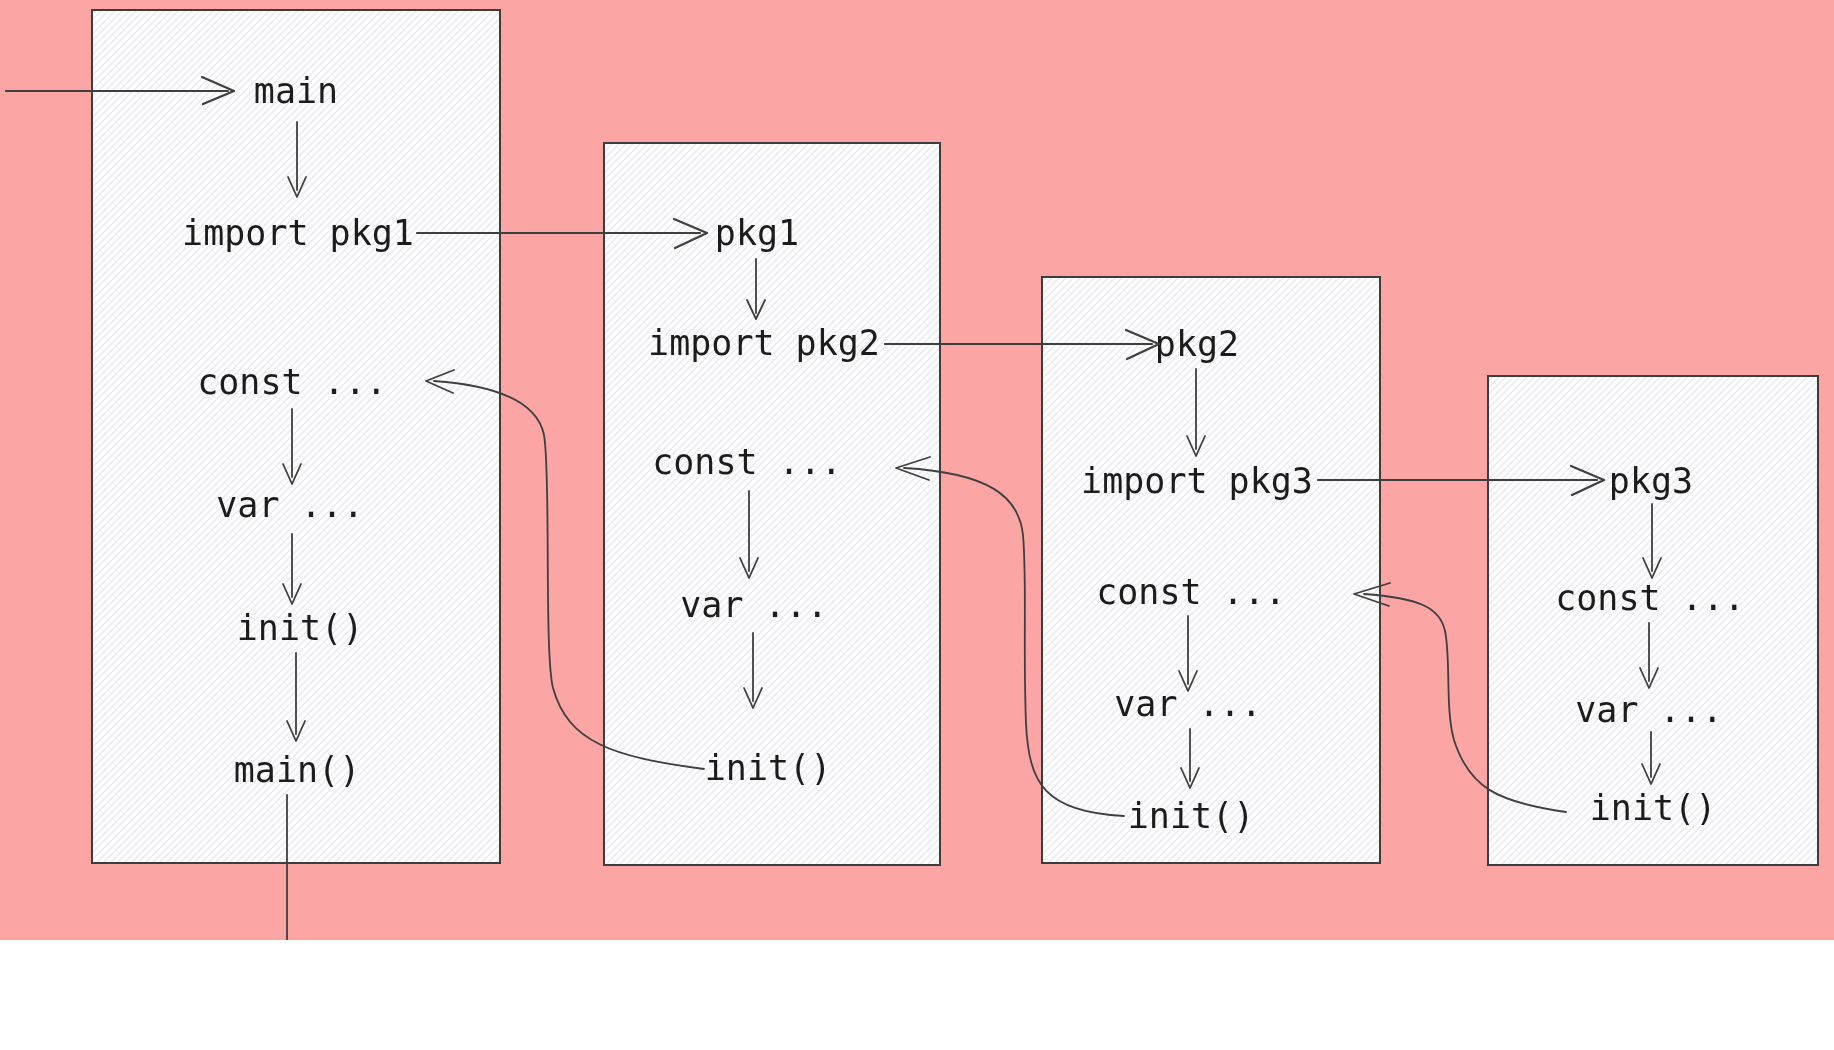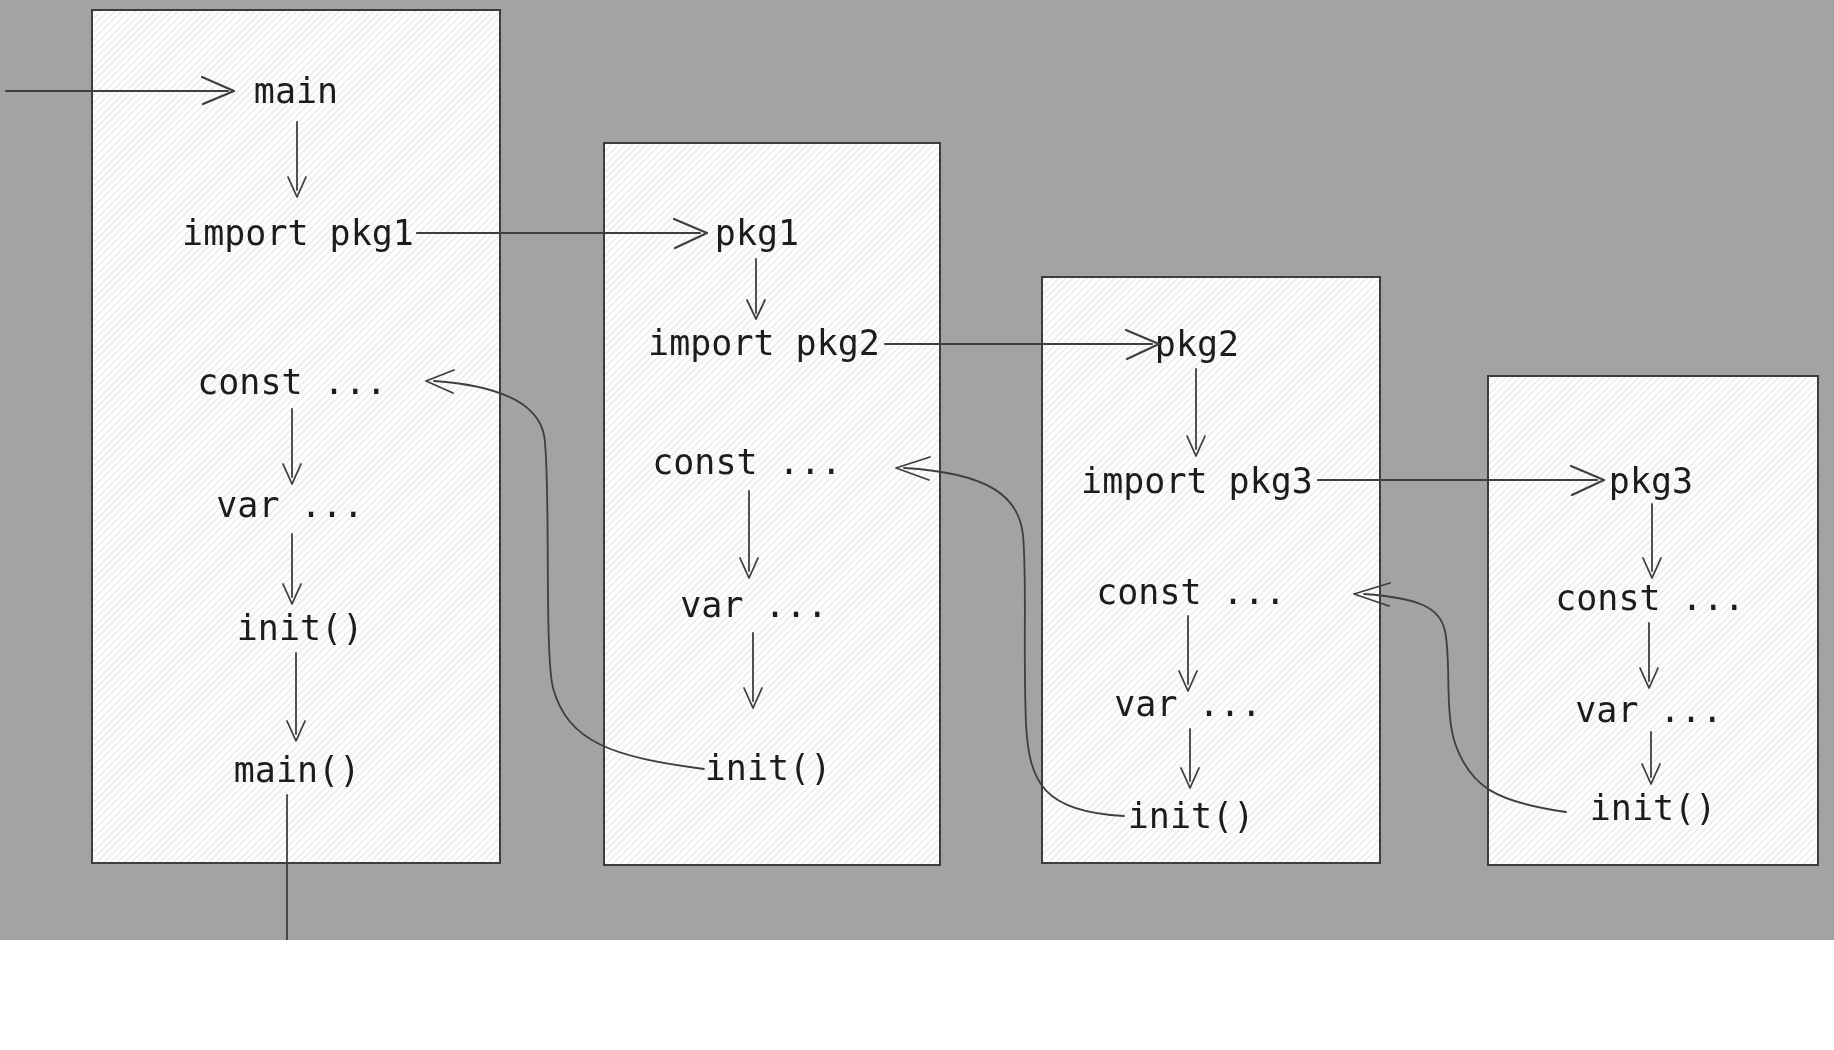--- a/index.html
+++ b/index.html
@@ -4,21 +4,21 @@
 <style>
   html, body {
     margin: 0;
     padding: 0;
     background: #ffffff;
   }
   .stage {
     position: relative;
     width: 1834px;
     height: 940px;
-    background: #a3a3a3;
+    background: #fca5a5;
     overflow: hidden;
   }
   svg.diagram {
     display: block;
     width: 1834px;
     height: 1050px;
   }
   .pkg-box {
     fill: url(#hatch);
     stroke: #3d3d3d;

